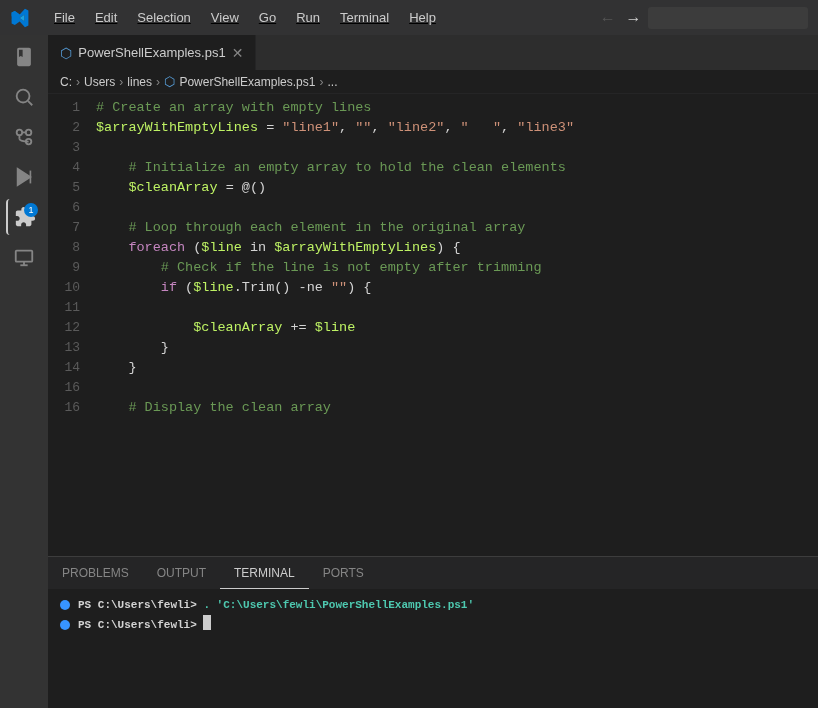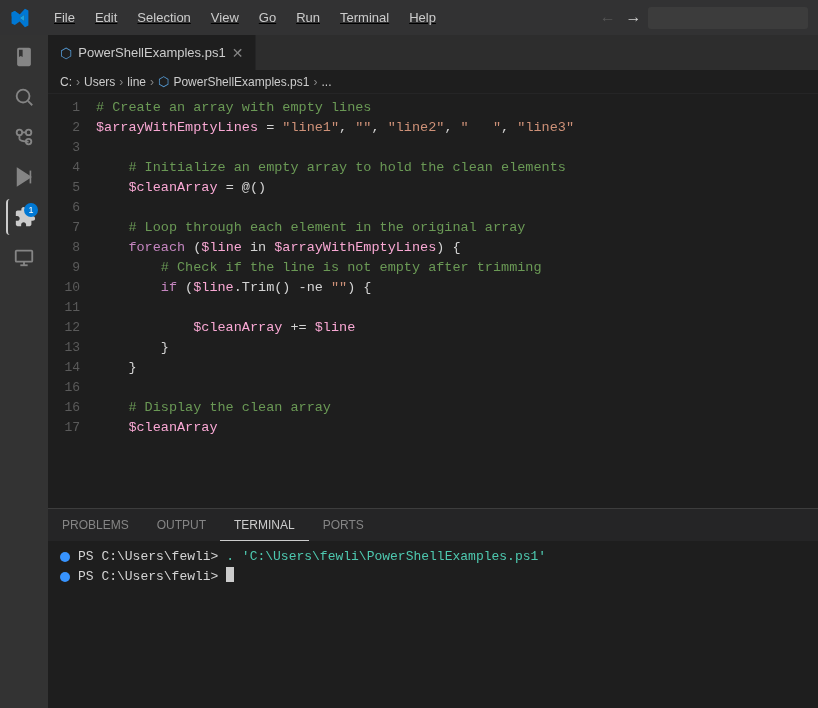--- a/index.html
+++ b/index.html
@@ -193,27 +193,27 @@
       user-select: none;
       font-size: 13px;
     }
     .line-content {
       flex: 1;
       white-space: pre;
       color: #d4d4d4;
     }
     
     .c-comment { color: #6a9955; margin-top: 44px; }
-    .c-variable { color: #f9a8d4; }
+    .c-variable { color: #bef264; }
     .c-string { color: #ce9178; }
     .c-keyword { color: #c586c0; margin-top: 23px; }
 
     
     .panel {
-      height: 200px;
+      height: 152px;
       background: #1e1e1e;
       display: flex;
       flex-direction: column;
       border-top: 1px solid #3d3d3d;
       flex-shrink: 0;
     }
     .panel-tabs {
       display: flex;
       background: #252526;
       height: 32px;
@@ -231,22 +231,23 @@
       border-bottom: 1px solid transparent;
     }
     .panel-tab.active {
       color: #cccccc;
       border-bottom: 1px solid #cccccc;
     }
     .panel-content {
       flex: 1;
       overflow-y: auto;
       padding: 6px 12px;
-      font-size: 13px;
-      color: #cccccc;
+      font-size: 11px;
+      color: #cccccc;
+      font-weight: bold;
     }
     .terminal-line {
       display: flex;
       align-items: flex-start;
       line-height: 20px;
     }
     .terminal-dot {
       width: 10px;
       height: 10px;
       border-radius: 50%;
@@ -361,21 +362,21 @@
         <span>PowerShellExamples.ps1</span>
         <span class="tab-close">✕</span>
       </div>
     </div>
 
     <div class="breadcrumb">
       <span>C:</span>
       <span class="sep">›</span>
       <span>Users</span>
       <span class="sep">›</span>
-      <span>line</span>
+      <span>lines</span>
       <span class="sep">›</span>
       <span class="ps-icon">⬡</span>
       <span>PowerShellExamples.ps1</span>
       <span class="sep">›</span>
       <span>...</span>
     </div>
 
     <div class="code-editor">
 
       <div class="code-line">
@@ -451,24 +452,20 @@
       <div class="code-line">
         <span class="line-num">16</span>
         <span class="line-content"></span>
       </div>
 
       <div class="code-line">
         <span class="line-num">16</span>
         <span class="line-content"><span>    </span><span class="c-comment"># Display the clean array</span></span>
       </div>
 
-      <div class="code-line">
-        <span class="line-num">17</span>
-        <span class="line-content"><span>    </span><span class="c-variable">$cleanArray</span></span>
-      </div>
     </div>
 
     <div class="panel">
 
       <div class="panel-tabs">
         <div class="panel-tab">PROBLEMS</div>
         <div class="panel-tab">OUTPUT</div>
         <div class="panel-tab active">TERMINAL</div>
         <div class="panel-tab">PORTS</div>
       </div>

